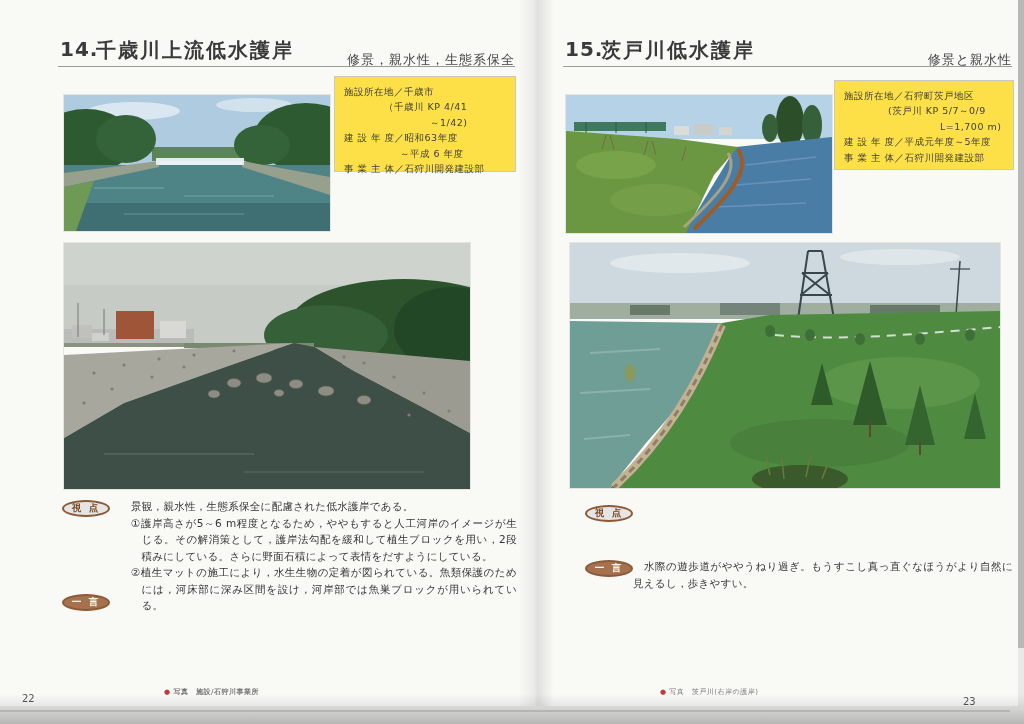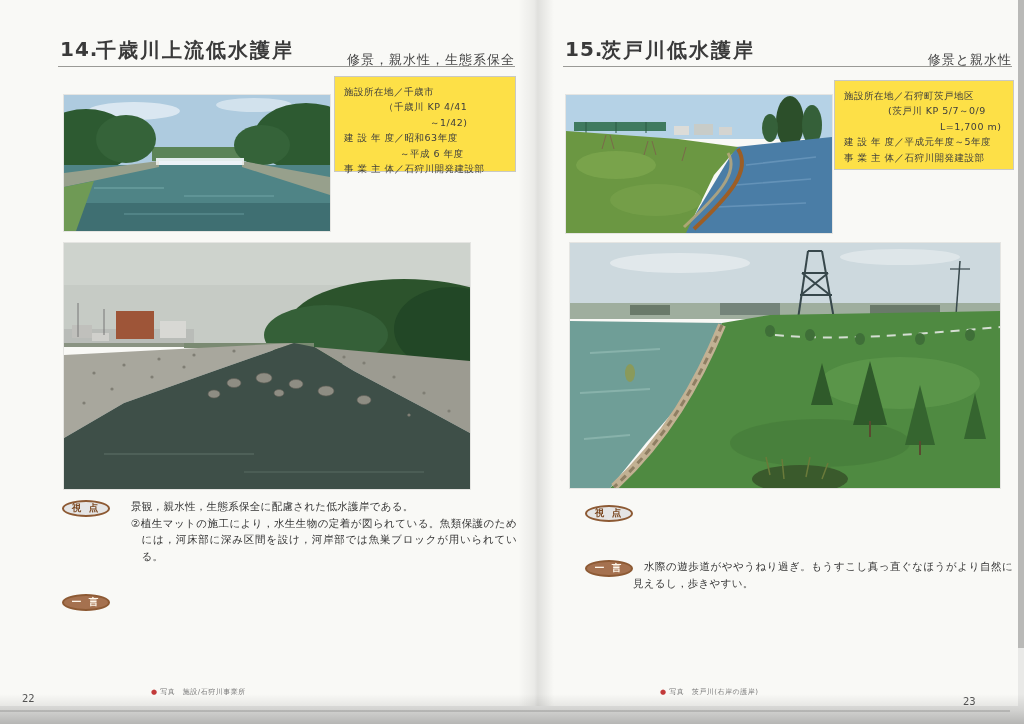--- a/index.html
+++ b/index.html
@@ -130,27 +130,28 @@
         <ellipse cx="150" cy="151" rx="6" ry="4"></ellipse>
       <ellipse cx="215" cy="150" rx="5" ry="3.5"></ellipse>
     </g>
     <rect x="40" y="210" width="150" height="2" fill="#55685f" opacity="0.7"></rect>
     <rect x="180" y="228" width="180" height="2" fill="#55685f" opacity="0.6"></rect>
   </svg>
 
   <div class="badge badge-viewpoint" style="left:62px; top:500px;">視 点</div>
   <div class="tblock" style="left:131px; top:498px; width:386px;">
     <p>景観，親水性，生態系保全に配慮された低水護岸である。</p>
+    <p class="hang">①護岸高さが5～6 m程度となるため，ややもすると人工河岸のイメージが生じる。その解消策として，護岸法勾配を緩和して植生ブロックを用い，2段積みにしている。さらに野面石積によって表情をだすようにしている。</p>
     <p class="hang">②植生マットの施工により，水生生物の定着が図られている。魚類保護のためには，河床部に深み区間を設け，河岸部では魚巣ブロックが用いられている。</p>
   </div>
 
   <div class="badge badge-comment" style="left:62px; top:594px;">一 言</div>
 
   <div class="pagenum" style="left:22px; top:693px;">22</div>
-  <div class="footcap" style="left:151px; top:687px;">
+  <div class="footcap" style="left:164px; top:687px;font-weight:bold;">
     <span class="bullet">●</span>
     <span>写真　施設/石狩川事業所</span>
   </div>
 
   <div class="hdr-no" style="left:565px; top:37px;">15.</div>
   <div class="hdr-title" style="left:601px; top:37px;">茨戸川低水護岸</div>
   <div class="hdr-tags" style="left:880px; top:51px; width:132px; text-align:right;">修景と親水性</div>
   <div class="hdr-rule" style="left:563px; top:66px; width:449px;"></div>
 
   <svg class="photo" style="left:566px; top:95px;" width="266" height="138" viewBox="0 0 266 138">

